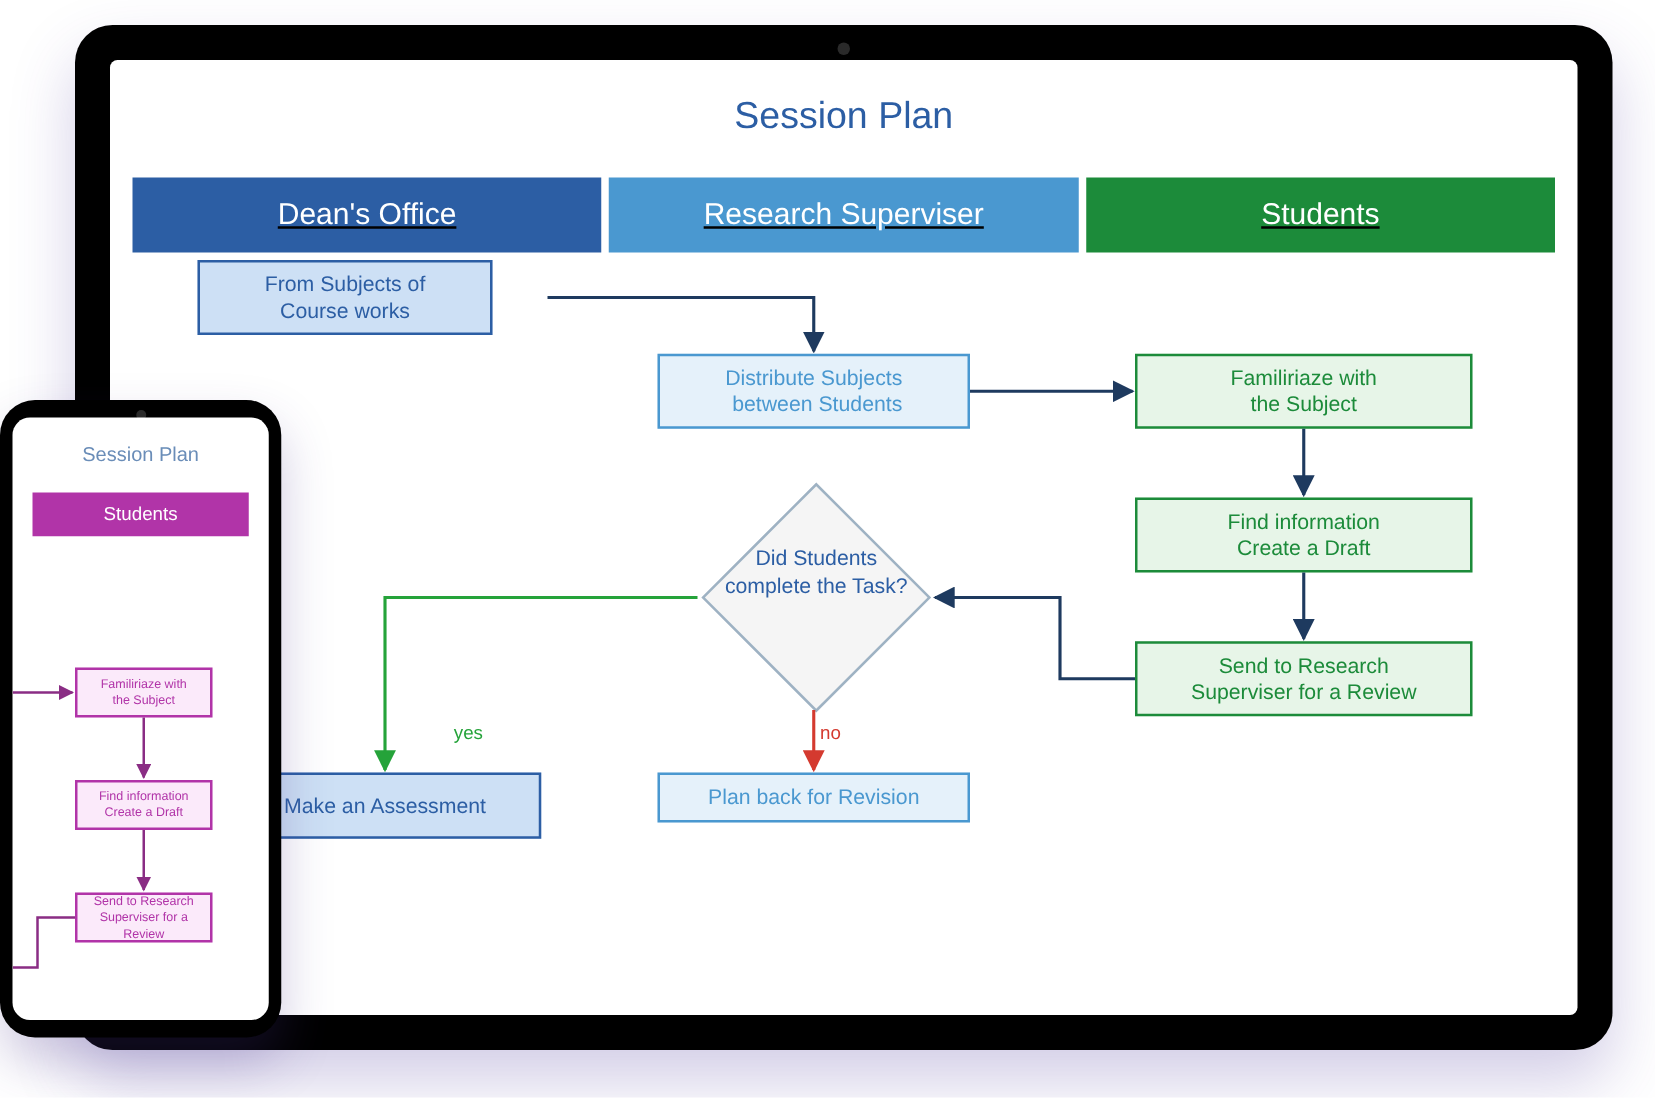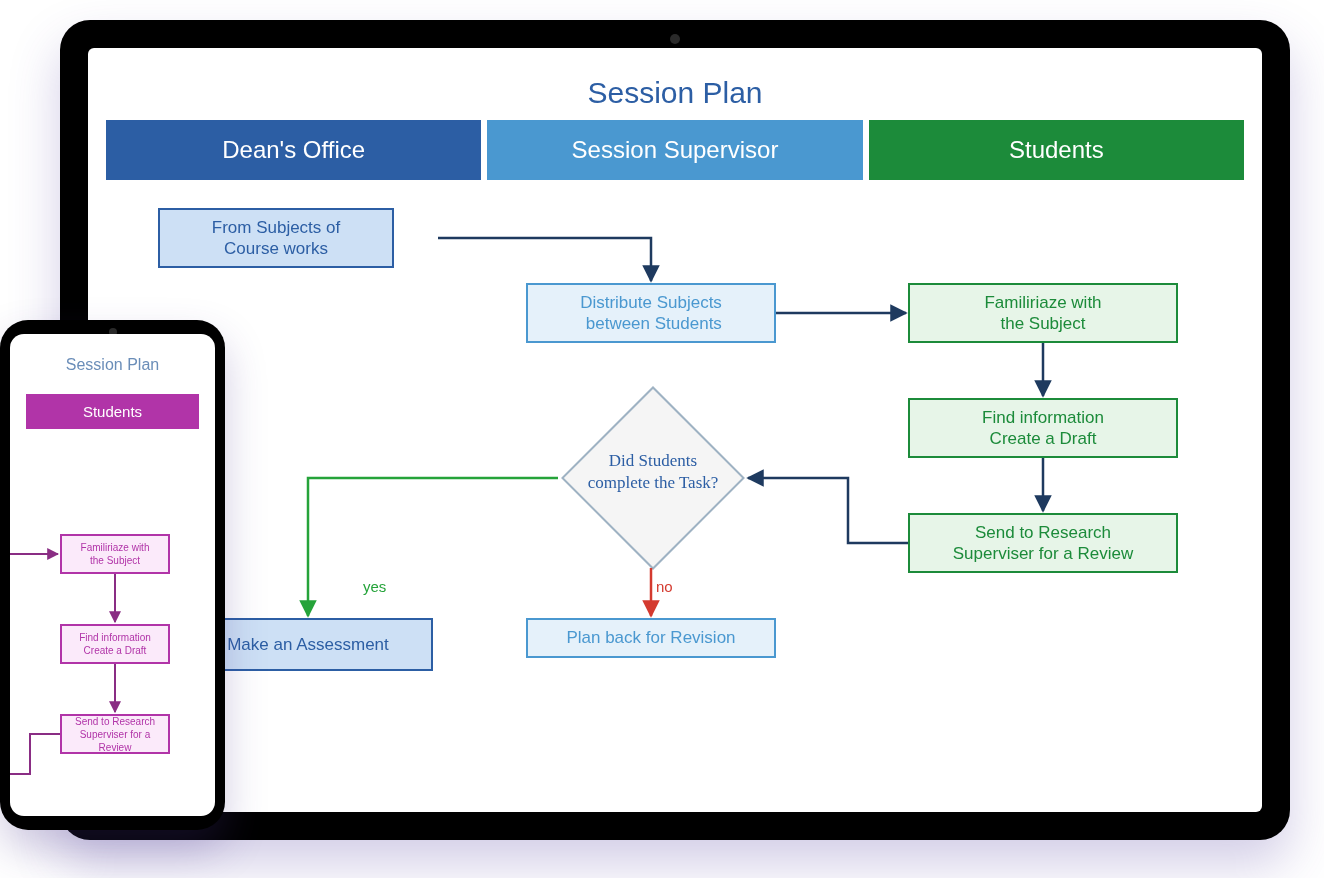--- a/index.html
+++ b/index.html
@@ -46,22 +46,23 @@
     
     .diagram-title {
       text-align: center;
       color: #2c5ea4;
       font-size: 30px;
       font-weight: 400;
       margin-top: 28px;
     }
     .lanes {
       display: flex;
-      margin: 10px 18px 0 18px;
+      margin: 32px 18px 0 18px;
       gap: 6px;
+      text-decoration: underline;
     }
     .lane-header {
       flex: 1;
       color: #fff;
       font-size: 24px;
       font-weight: 400;
       text-align: center;
       padding: 16px 0;
     }
     .lane-dean { background: #2c5ea4; }
@@ -168,21 +169,21 @@
 <body>
 
 <div class="tablet">
   <div class="tablet-camera"></div>
   <div class="tablet-screen">
 
     <div class="diagram-title">Session Plan</div>
 
     <div class="lanes">
       <div class="lane-header lane-dean">Dean's Office</div>
-      <div class="lane-header lane-research">Session Supervisor</div>
+      <div class="lane-header lane-research">Research Superviser</div>
       <div class="lane-header lane-students">Students</div>
     </div>
 
     <div class="box box-dean" style="left:70px; top:160px; width:236px; height:60px;">
         <span>From Subjects of<br>Course works</span>
       </div>
 
     <div class="box box-research" style="left:438px; top:235px; width:250px; height:60px;text-align:right;">
         <span>Distribute Subjects<br>between Students</span>
       </div>
@@ -193,21 +194,21 @@
 
     <div class="box box-student" style="left:820px; top:350px; width:270px; height:60px;">
         <span>Find information<br>Create a Draft</span>
       </div>
 
     <div class="box box-student" style="left:820px; top:465px; width:270px; height:60px;">
         <span>Send to Research<br>Superviser for a Review</span>
       </div>
 
     <div class="diamond" style="left:500px; top:365px; width:130px; height:130px;"></div>
-    <div class="diamond-label" style="left:450px; top:402px; width:230px;font-family:Liberation Serif, serif;"><span>Did Students<br>complete the Task?</span></div>
+    <div class="diamond-label" style="left:450px; top:388px; width:230px;"><span>Did Students<br>complete the Task?</span></div>
 
     <div class="box box-dean" style="left:95px; top:570px; width:250px; height:53px;">
         <span>Make an Assessment</span>
       </div>
 
     <div class="box box-research" style="left:438px; top:570px; width:250px; height:40px;">
         <span>Plan back for Revision</span>
       </div>
 
     <div class="edge-label edge-yes" style="left:275px; top:530px;">yes</div>

